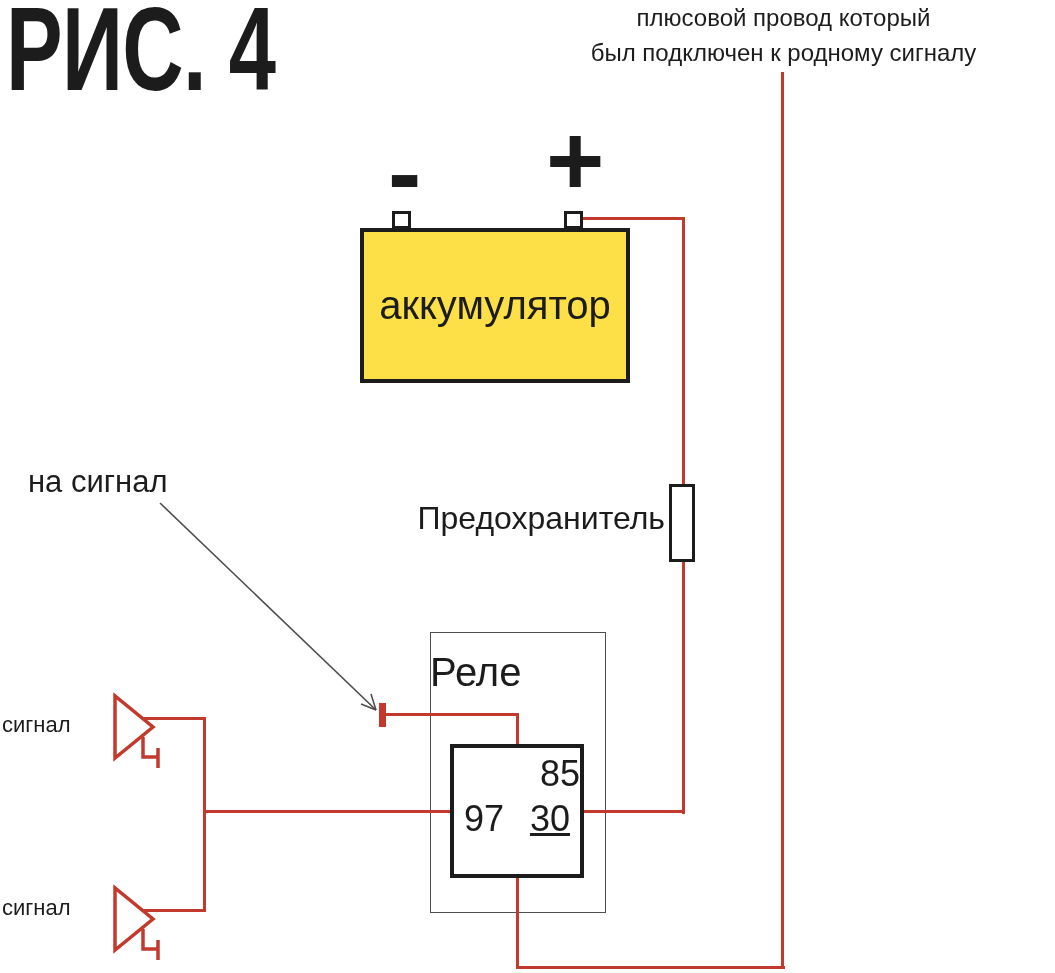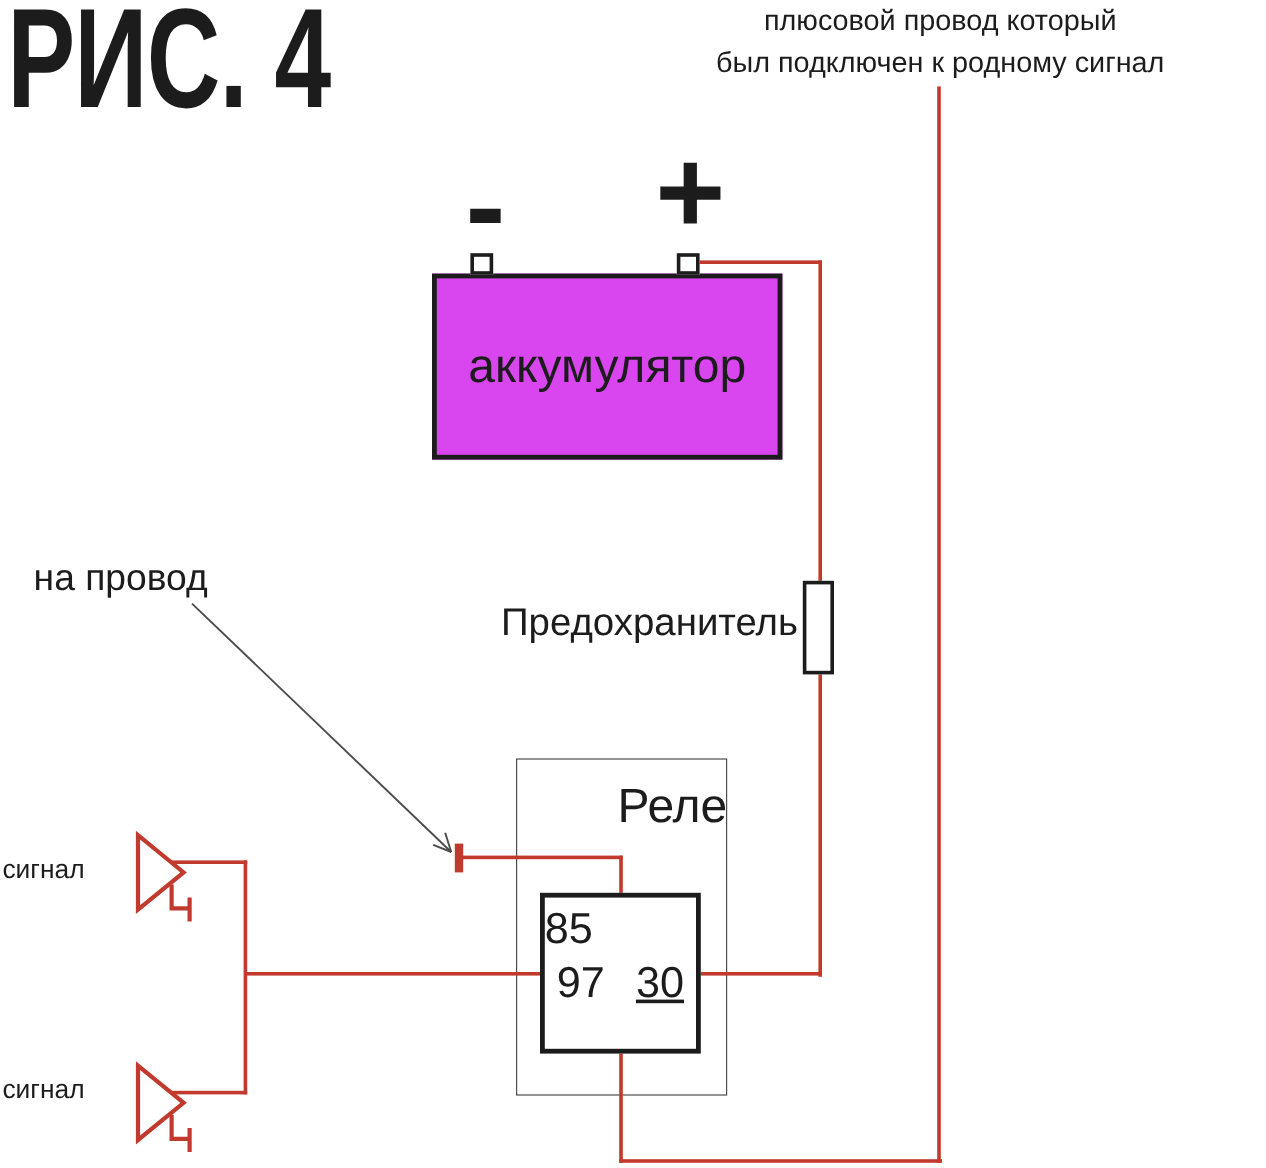--- a/index.html
+++ b/index.html
@@ -14,58 +14,58 @@
     position:absolute;left:6px;top:-10px;font-size:118px;line-height:1;
     font-weight:700;letter-spacing:-1px;
     transform:scale(0.72,1);transform-origin:left top;
   }
   
   .note{position:absolute;left:512px;top:0;width:543px;text-align:center;
         font-size:24px;line-height:35px;}
   
   .wire{position:absolute;background:var(--wire,#c23a2e);z-index:2;}
   
-  .battery-box{position:absolute;left:360px;top:228px;width:292px;height:155px;
-    border:4px solid var(--ink,#1c1c1c);background:#d946ef;box-sizing:border-box;
+  .battery-box{position:absolute;left:360px;top:228px;width:270px;height:155px;
+    border:4px solid var(--ink,#1c1c1c);background:#fde047;box-sizing:border-box;
     display:flex;align-items:center;justify-content:center;z-index:3;}
   .battery-box .label{position:static;font-size:40px;}
   .terminal{position:absolute;width:19px;height:18px;background:#fff;
     border:3px solid var(--ink,#1c1c1c);box-sizing:border-box;z-index:4;}
   .sym{position:absolute;font-size:100px;line-height:100px;font-weight:700;z-index:3;}
   .fuse-box{position:absolute;left:669px;top:484px;width:26px;height:78px;
     border:3px solid var(--ink,#1c1c1c);background:#fff;box-sizing:border-box;z-index:3;}
   .relay-outer{position:absolute;left:430px;top:632px;width:176px;height:281px;
     border:1px solid var(--thin-line,#4d4d4d);box-sizing:border-box;z-index:1;}
-  .relay-label{position:absolute;left:430px;top:650px;width:176px;text-align:right;
+  .relay-label{position:absolute;left:430px;top:650px;width:176px;text-align:left;
     font-size:40px;z-index:1;}
   .relay-inner{position:absolute;left:450px;top:744px;width:134px;height:134px;
     border:4px solid var(--ink,#1c1c1c);background:#fff;box-sizing:border-box;z-index:3;}
   .pin{position:absolute;font-size:36px;line-height:40px;}
-  .pin-top{left:0;right:0;top:6px;text-align:left;}
+  .pin-top{left:0;right:0;top:6px;text-align:right;}
   .pin-bottom{left:0;right:0;bottom:0;text-align:center;}
   .pin-left{left:10px;top:50%;margin-top:-12px;}
   .pin-right{right:10px;top:50%;margin-top:-12px;text-decoration:underline;}
   .fuse-label{left:393px;top:501px;width:272px;text-align:right;font-size:32px;line-height:34px;}
   .ground-label{left:28px;top:464px;font-size:31px;}
   .horn-label{font-size:22px;}
   .svg-layer{position:absolute;z-index:3;}
   .horn-shape{stroke:var(--wire,#c23a2e);stroke-width:3.5;fill:#fff;}
   .horn-bracket{stroke:var(--wire,#c23a2e);stroke-width:3.5;fill:none;}
   .arrow-line{stroke:var(--thin-line,#4d4d4d);stroke-width:1.6;fill:none;}
 </style>
 </head>
 <body>
 
 <div id="canvas">
 
   <div class="fig-title">РИС. 4</div>
 
   <div class="note">
     <div>плюсовой провод который</div>
-    <div>был подключен к родному сигнал</div>
+    <div>был подключен к родному сигналу</div>
   </div>
 
   <div class="wire" style="left:583px;top:217px;width:102px;height:3px;"></div>
   <div class="wire" style="left:682px;top:217px;width:3px;height:270px;"></div>
   <div class="wire" style="left:682px;top:557px;width:3px;height:257px;"></div>
   <div class="wire" style="left:583px;top:810px;width:102px;height:3px;"></div>
   <div class="wire" style="left:379px;top:703px;width:7px;height:24px;"></div>
   <div class="wire" style="left:383px;top:713px;width:136px;height:3px;"></div>
   <div class="wire" style="left:516px;top:713px;width:3px;height:35px;"></div>
   <div class="wire" style="left:204px;top:810px;width:248px;height:3px;"></div>
@@ -80,21 +80,21 @@
   <div class="sym" style="left:546px;top:110px;">+</div>
   <div class="terminal" style="left:392px;top:211px;"></div>
   <div class="terminal" style="left:564px;top:211px;"></div>
   <div class="battery-box">
     <span class="label">аккумулятор</span>
   </div>
 
   <div class="fuse-box"></div>
   <div class="label fuse-label">Предохранитель</div>
 
-  <div class="label ground-label">на провод</div>
+  <div class="label ground-label">на сигнал</div>
   <svg class="svg-layer" style="left:150px;top:495px;z-index:2;" width="240" height="225" viewBox="0 0 240 225">
     <line class="arrow-line" x1="10" y1="8" x2="226" y2="215"></line>
     <line class="arrow-line" x1="226" y1="215" x2="211" y2="209"></line>
     <line class="arrow-line" x1="226" y1="215" x2="221" y2="199"></line>
   </svg>
 
   <div class="relay-outer"></div>
   <div class="relay-label">Реле</div>
   <div class="relay-inner">
     <div class="pin pin-top">85</div>

